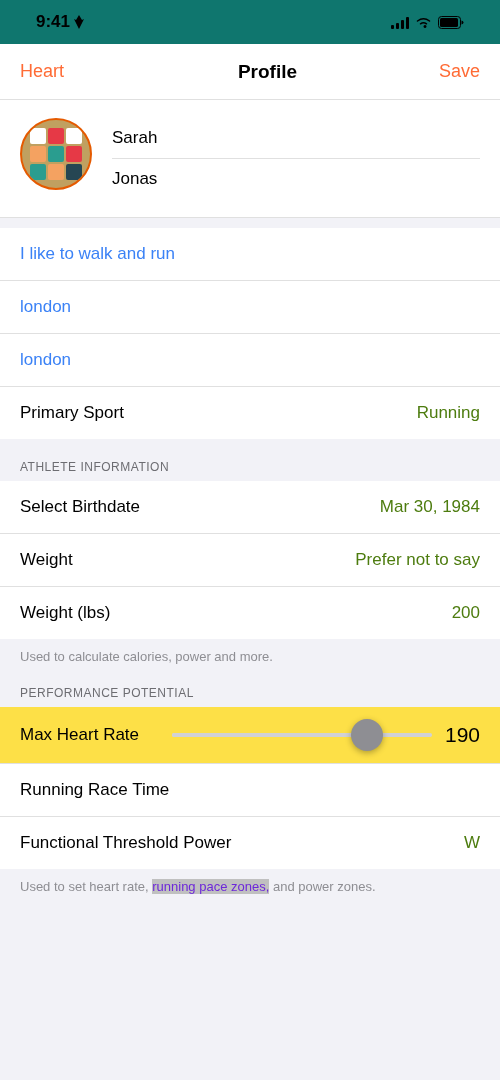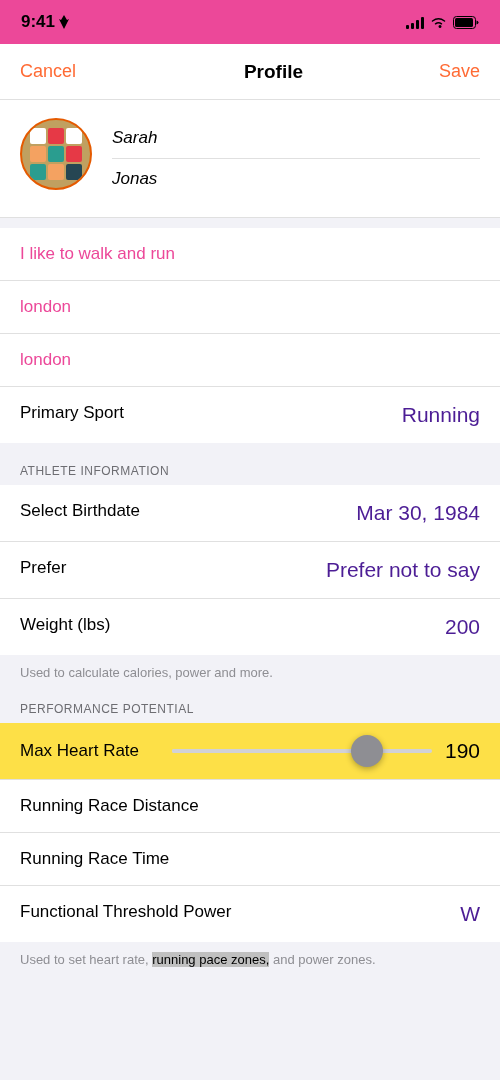--- a/index.html
+++ b/index.html
@@ -7,26 +7,26 @@
     body {
       width: 500px;
       min-height: 1080px;
       background: #f2f2f7;
       font-family: -apple-system, BlinkMacSystemFont, 'Helvetica Neue', Helvetica, Arial, sans-serif;
       overflow-x: hidden;
     }
 
     
     .status-bar {
-      background: #ec4899;
+      background: #0f766e;
       height: 44px;
       display: flex;
       align-items: center;
       justify-content: space-between;
-      padding: 0 21px;
+      padding: 0 36px;
     }
     .status-time {
       font-size: 17px;
       font-weight: 600;
       color: #000;
       display: flex;
       align-items: center;
       gap: 4px;
     }
     .status-icons {
@@ -102,21 +102,20 @@
     .name-fields {
       flex: 1;
       display: flex;
       flex-direction: column;
     }
     .name-field {
       padding: 10px 0;
       font-size: 17px;
       color: #000;
       border-bottom: 1px solid #e0e0e0;
-      font-style: italic;
     }
     .name-field:last-child {
       border-bottom: none;
     }
 
     
     .section-gap {
       height: 10px;
       background: #f2f2f7;
     }
@@ -133,27 +132,27 @@
       min-height: 52px;
     }
     .list-item:last-child {
       border-bottom: none;
     }
     .list-item-label {
       font-size: 17px;
       color: #000;
     }
     .list-item-value {
-      font-size: 21px;
-      color: #4c1d95;
+      font-size: 17px;
+      color: #4d7c0f;
     }
     .list-item-single {
       padding: 16px 20px;
       font-size: 17px;
-      color: #ec4899;
+      color: #3b82f6;
       border-bottom: 1px solid #e0e0e0;
       min-height: 52px;
       display: flex;
       align-items: center;
     }
 
     
     .section-header {
       background: #f2f2f7;
       padding: 8px 20px 6px;
@@ -220,21 +219,21 @@
       text-align: right;
     }
 
     
     .bottom-footer {
       background: #f2f2f7;
       padding: 8px 20px 20px;
     }
     .highlight-text {
       background: #c0c0c0;
-      color: #000000;
+      color: #6d28d9;
     }
 
     
     .cube-face {
       display: grid;
       grid-template-columns: repeat(3, 1fr);
       grid-template-rows: repeat(3, 1fr);
       gap: 2px;
       width: 52px;
       height: 52px;
@@ -270,21 +269,21 @@
 
     <svg width="26" height="13" viewBox="0 0 26 13">
       <rect x="0.5" y="0.5" width="22" height="12" rx="3" ry="3" stroke="#000" stroke-width="1" fill="none"></rect>
       <rect x="2" y="2" width="18" height="9" rx="1.5" fill="#000"></rect>
       <path d="M23.5 4.5 L23.5 8.5 Q25.5 8 25.5 6.5 Q25.5 5 23.5 4.5Z" fill="#000"></path>
     </svg>
   </div>
 </div>
 
 <div class="nav-bar">
-  <span class="nav-cancel">Cancel</span>
+  <span class="nav-cancel">Heart</span>
   <span class="nav-title">Profile</span>
   <span class="nav-save">Save</span>
 </div>
 
 <div class="profile-header">
   <div class="avatar-container">
     <div class="avatar-cube">
 
       <div class="cube-face">
         <div class="cube-cell" style="background:#fff"></div>
@@ -331,21 +330,21 @@
 
 <div class="section-header">
   <span class="section-header-text">ATHLETE INFORMATION</span>
 </div>
 <div class="list-section">
   <div class="list-item">
     <span class="list-item-label">Select Birthdate</span>
     <span class="list-item-value">Mar 30, 1984</span>
   </div>
   <div class="list-item">
-    <span class="list-item-label">Prefer</span>
+    <span class="list-item-label">Weight</span>
     <span class="list-item-value">Prefer not to say</span>
   </div>
   <div class="list-item">
     <span class="list-item-label">Weight (lbs)</span>
     <span class="list-item-value">200</span>
   </div>
 </div>
 <div class="section-footer">
   <span class="section-footer-text">Used to calculate calories, power and more.</span>
 </div>
@@ -357,24 +356,20 @@
 
   <div class="slider-row">
     <span class="slider-label">Max Heart Rate</span>
     <div class="slider-track">
       <div class="slider-fill"></div>
       <div class="slider-thumb"></div>
     </div>
     <span class="slider-value">190</span>
   </div>
 
-  <div class="list-item">
-    <span class="list-item-label">Running Race Distance</span>
-    <span class="list-item-value"></span>
-  </div>
 
   <div class="list-item">
     <span class="list-item-label">Running Race Time</span>
     <span class="list-item-value"></span>
   </div>
 
   <div class="list-item">
     <span class="list-item-label">Functional Threshold Power</span>
     <span class="list-item-value">W</span>
   </div>

